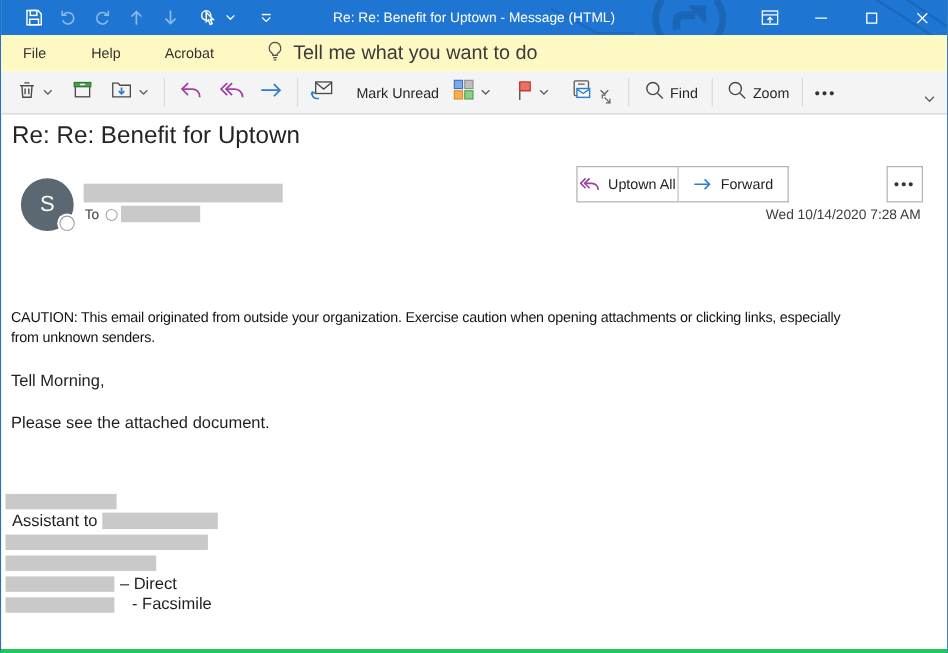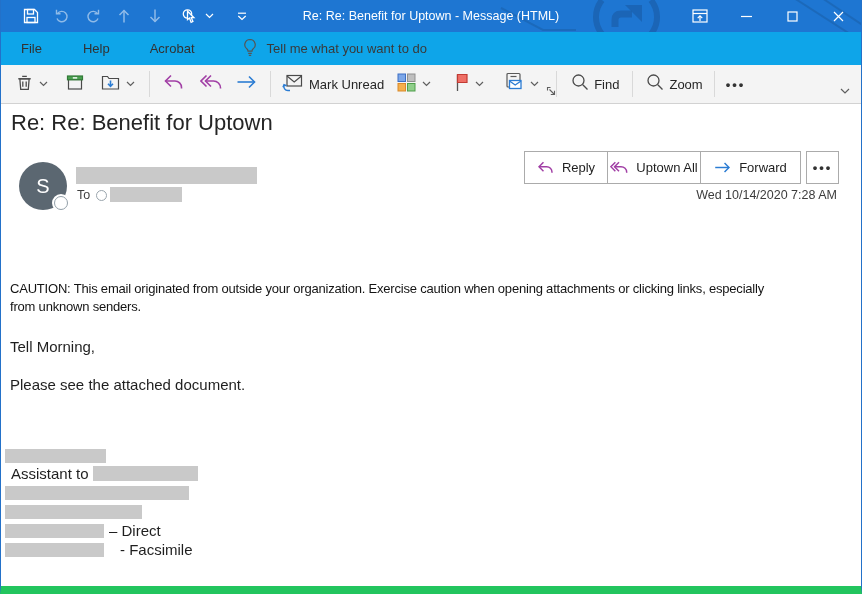--- a/index.html
+++ b/index.html
@@ -1,37 +1,37 @@
 <!DOCTYPE html>
 <html><head>
 <meta charset="utf-8">
 <style>
   * { margin:0; padding:0; box-sizing:border-box; }
   html,body { width:862px; height:594px; overflow:hidden;
     font-family:"Liberation Sans","DejaVu Sans",sans-serif; background:#fff; }
 
   .window { position:relative; width:862px; height:594px; background:#fff;
-    border-left:1px solid #2371c9; border-right:1px solid #2371c9; border-bottom:8px solid #22c55e; overflow:hidden; }
+    border-left:1px solid #2371c9; border-right:1px solid #2371c9; border-bottom:4px solid #22c55e; overflow:hidden; }
 
   
   .titlebar { position:relative; height:32px; background:#1e76d2; display:flex; align-items:center; overflow:hidden; }
   .tb-watermark { position:absolute; left:0; top:0; pointer-events:none; }
   .qat { position:relative; display:flex; align-items:center; gap:13px; padding-left:21px; z-index:2; }
   .qat .qbtn { width:18px; height:18px; display:flex; align-items:center; justify-content:center; color:#fff; }
   .qat .dim { opacity:.5; }
   .tb-title { position:absolute; left:0; right:0; text-align:center; color:#fff; font-size:12.5px; z-index:1; }
   .caption { position:absolute; right:0; top:0; display:flex; z-index:2; }
   .caption .cbtn { width:46px; height:32px; display:flex; align-items:center; justify-content:center; color:#fff; }
 
   
-  .tabsrow { height:33px; background:#0ea5e9; display:flex; align-items:center; padding-left:7px; position:relative; }
+  .tabsrow { height:33px; background:#fef9c3; display:flex; align-items:center; padding-left:7px; position:relative; }
   .tab { position:relative; height:33px; display:flex; align-items:center; padding:0 13px; font-size:13px; color:#323232; }
   .tab.active { font-weight:700; color:#252525; }
   .tab.active::after { content:""; position:absolute; left:10px; right:10px; bottom:0; height:3px; background:#1f66c0; }
-  .tellme { display:flex; align-items:center; gap:9px; margin-left:34px; font-size:13px; color:#3a3a3a; }
+  .tellme { display:flex; align-items:center; gap:9px; margin-left:34px; font-size:18px; color:#3a3a3a; }
 
   
   .ribbon { position:relative; height:39px; background:#f4f4f4; border-bottom:1px solid #d2d2d2;
     display:flex; align-items:center; padding-left:14px; }
   .rbtn { display:flex; align-items:center; gap:5px; color:#444; }
   .rlabel { font-size:13px; color:#262626; white-space:nowrap; }
   .rsep { width:1px; height:26px; background:#d9d9d9; }
   .chev { display:flex; align-items:center; color:#5f5f5f; }
   .more-dots { font-size:13px; font-weight:700; color:#333; letter-spacing:2px; }
   .dlg-launcher { position:absolute; left:545px; bottom:3px; color:#5f5f5f; }
@@ -260,21 +260,21 @@
 
     <span class="rbtn" style="margin-left:11px">
       <span>
         <svg width="22" height="19" viewBox="0 0 22 19" fill="none" stroke="#4a4a4a" stroke-width="1.2">
           <rect x="5" y="2.5" width="14.5" height="10.5"></rect>
           <path d="M5 3 12.2 9l7.3-6"></path>
           <path d="M8 17.5H5.8A4 4 0 0 1 2 12.3" stroke="#2b7cd3" stroke-width="1.5"></path>
           <path d="M1 14.2l1-2.5 2.6 1" stroke="#2b7cd3" stroke-width="1.5"></path>
         </svg>
       </span>
-      <span class="rlabel" style="margin-left:0">Mark Unread</span>
+      <span class="rlabel" style="margin-left:15px">Mark Unread</span>
     </span>
 
     <span class="rbtn" style="margin-left:12px">
       <span>
         <svg width="21" height="21" viewBox="0 0 21 21">
           <rect x="2" y="2" width="7.5" height="7.5" fill="#7da7e8" stroke="#3c6fc4"></rect>
           <rect x="11.5" y="2" width="7.5" height="7.5" fill="#bfbfbf" stroke="#8f8f8f"></rect>
           <rect x="2" y="11.5" width="7.5" height="7.5" fill="#f5b04d" stroke="#d98a2b"></rect>
           <rect x="11.5" y="11.5" width="7.5" height="7.5" fill="#8fce8a" stroke="#4e9e4a"></rect>
         </svg>
@@ -354,27 +354,20 @@
     <span class="collapse-chev">
       <svg width="10" height="7" viewBox="0 0 10 7" fill="none" stroke="#5f5f5f" stroke-width="1.2">
           <path d="M1 1l4 4 4-4"></path>
         </svg>
     </span>
   </div>
 
   <div class="abs subject">Re: Re: Benefit for Uptown</div>
 
   <div class="abs action-group">
-    <span class="abtn w1">
-      <svg width="17" height="13" viewBox="0 0 21 16" fill="none" stroke="#a13fa5" stroke-width="1.8">
-        <path d="M8 1.5 2.5 7 8 12.5"></path>
-          <path d="M2.5 7h9.5a6.5 6.5 0 0 1 6.5 6.5v1"></path>
-      </svg>
-      <span>Reply</span>
-    </span>
     <span class="abtn w2">
       <svg width="18" height="13" viewBox="0 0 22 16" fill="none" stroke="#a13fa5" stroke-width="1.8">
         <path d="M6.5 1.5 1 7l5.5 5.5"></path>
           <path d="M11 1.5 5.5 7 11 12.5"></path>
           <path d="M5.5 7h8a7 7 0 0 1 7 7v.5"></path>
       </svg>
       <span>Uptown All</span>
     </span>
     <span class="abtn w3">
       <svg width="17" height="13" viewBox="0 0 21 16" fill="none" stroke="#2b7cd3" stroke-width="1.8">

